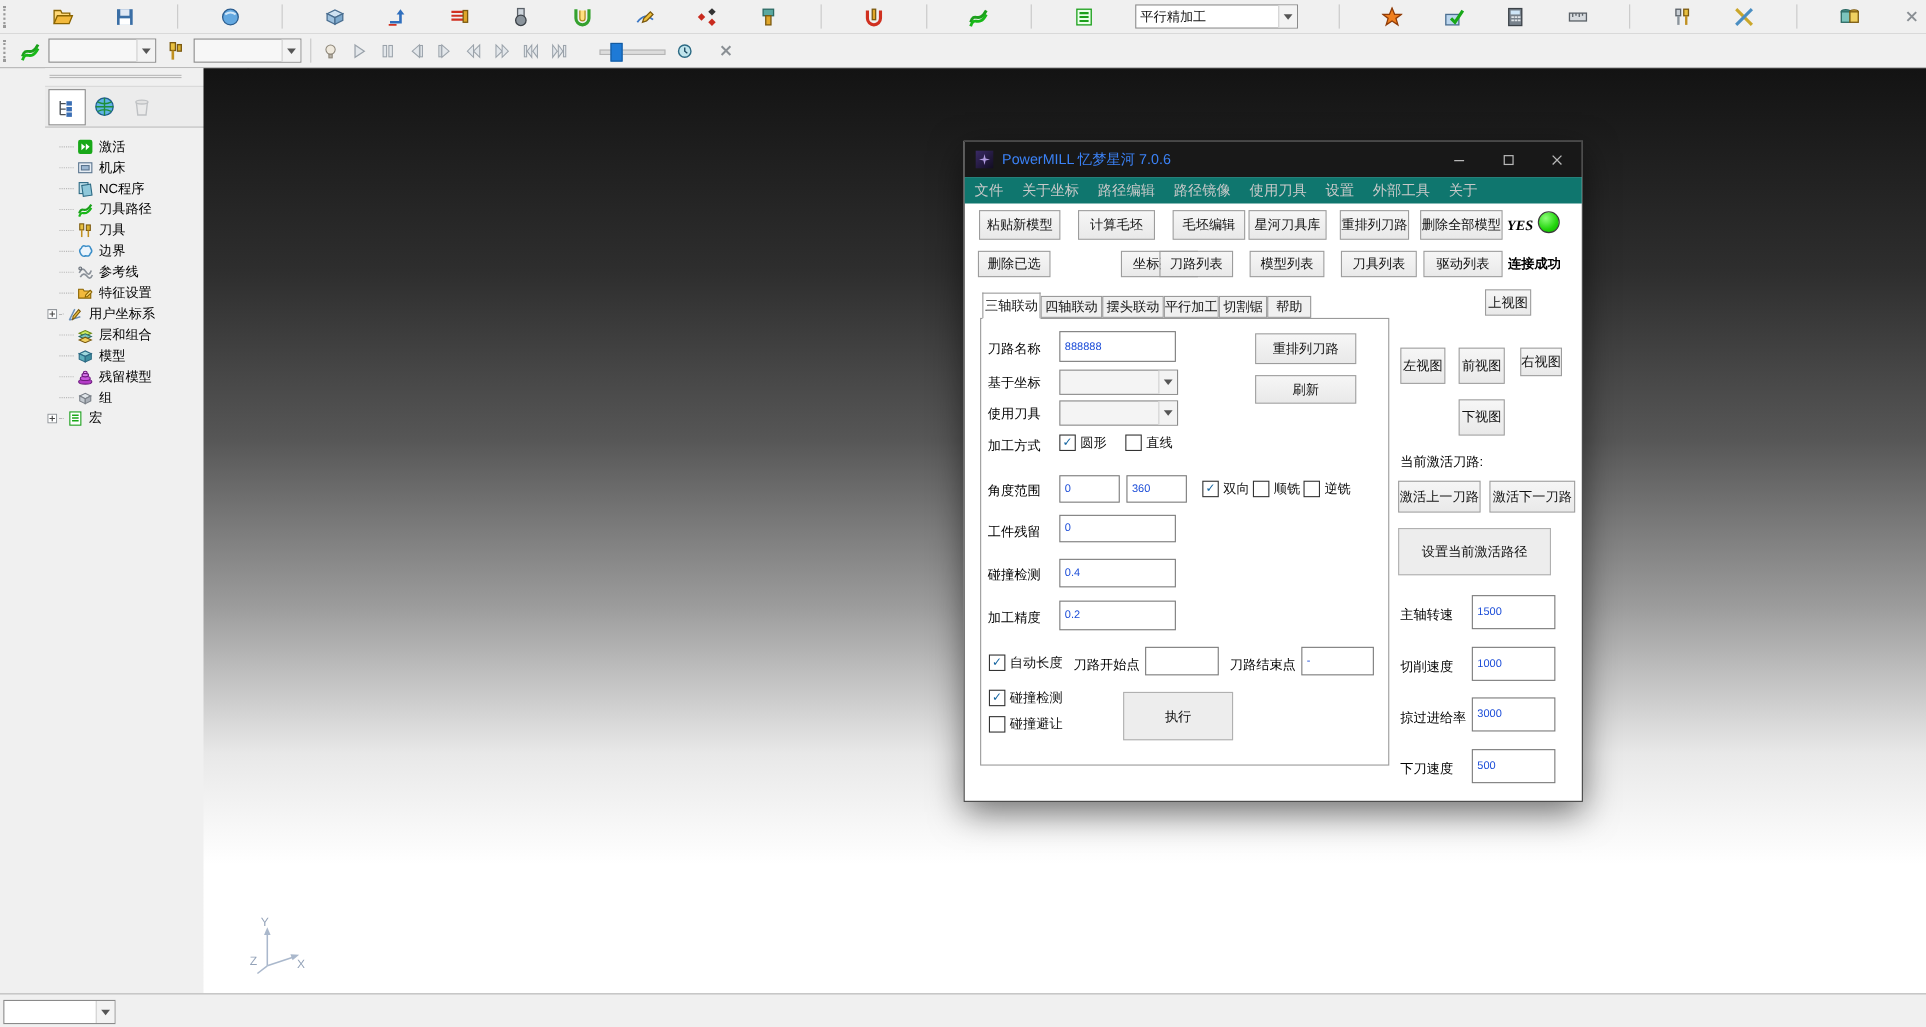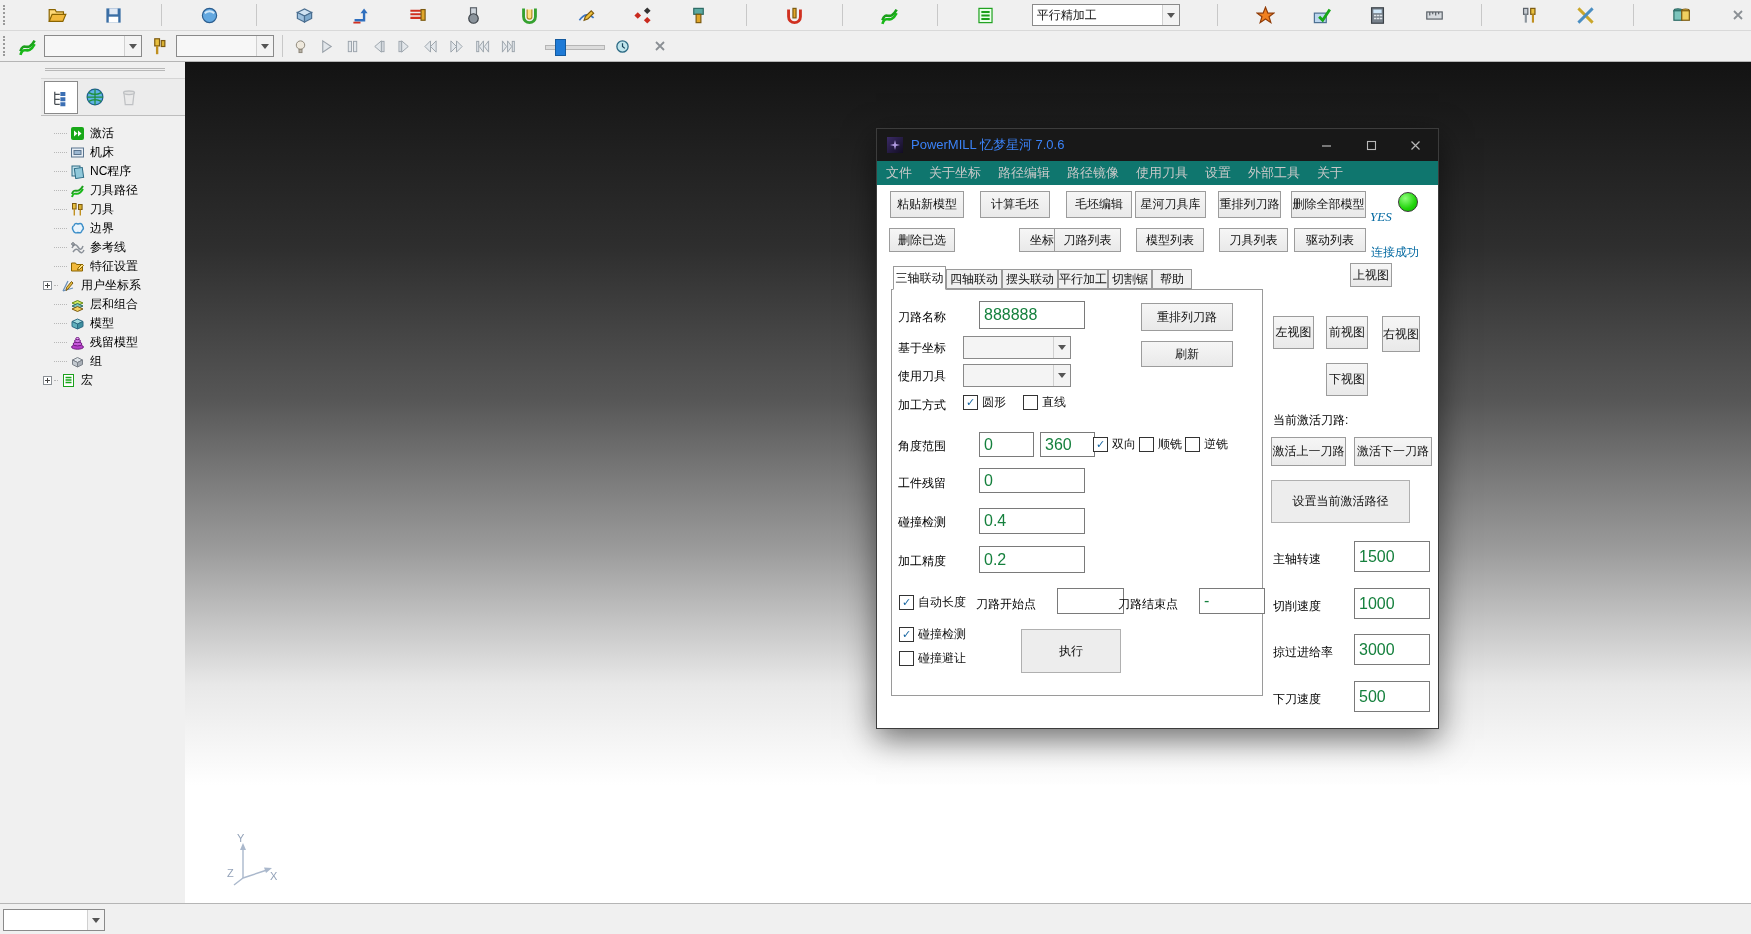--- a/index.html
+++ b/index.html
@@ -50,30 +50,30 @@
   .dtitle .dicon{width:16px;height:16px;margin:0 8px 0 10px;background:linear-gradient(135deg,#3a2a66,#120d22);
                  display:flex;align-items:center;justify-content:center;}
   .dtitle .dtext{color:#3b82f6;font-size:13px;}
   .wctl{position:absolute;top:0;width:34px;height:32px;display:flex;align-items:center;justify-content:center;}
   .wctl svg{width:11px;height:11px;}
   .dmenu{position:absolute;left:0;top:32px;width:100%;height:24px;background:#0f766e;display:flex;align-items:center;padding-left:9px;box-sizing:border-box;}
   .dmenu .mitem{color:#c9c9c9;font-size:13px;margin-right:17px;white-space:nowrap;}
   .wbtn{position:absolute;background:linear-gradient(#f6f6f6,#e9e9e9);border:1px solid #9c9c9c;
         display:flex;align-items:center;justify-content:center;font-size:12px;color:#111;box-sizing:border-box;white-space:nowrap;}
   .bigbtn{background:#ededed;border:1px solid #b0b0b0;}
-  .magenta{color:#0369a1;font-weight:normal;margin-top:12px;}
+  .magenta{color:#000000;font-weight:bold;}
   .lamp{position:absolute;width:18px;height:18px;border-radius:50%;border:1px solid #3a3a3a;
         background:radial-gradient(circle at 35% 30%,#8dff7a,#21d40b 60%,#0fae00);}
   .dtab{position:absolute;height:20px;top:140px;background:#f0f0f0;border:1px solid #9a9a9a;
         display:flex;align-items:center;justify-content:center;font-size:12px;box-sizing:border-box;}
   .dtab.active{background:#fff;top:137px;height:24px;border-bottom:1px solid #fff;z-index:3;}
   .tabpage{position:absolute;left:14px;top:160px;width:370px;height:405px;border:1px solid #9a9a9a;background:#fff;}
   .flabel{position:absolute;font-size:12px;color:#000;white-space:nowrap;}
-  .finp{position:absolute;background:#fff;border:1px solid #7a7a7a;font-size:16px;padding:0 4px;box-sizing:border-box;
-        font-family:"Liberation Sans","DejaVu Sans",sans-serif;color:#15803d;margin-left:16px;}
+  .finp{position:absolute;background:#fff;border:1px solid #7a7a7a;font-size:10px;padding:0 4px;box-sizing:border-box;
+        font-family:"Liberation Sans","DejaVu Sans",sans-serif;color:#1d4ed8;}
   .cbrow{position:absolute;display:flex;align-items:center;}
   .cbx{width:13px;height:13px;background:#fff;border:1px solid #333;margin-right:4px;display:flex;align-items:center;justify-content:center;
        font-size:11px;line-height:11px;color:#1464a0;font-weight:bold;}
   .cblab{font-size:12px;white-space:nowrap;}
   
   .pbi{width:22px;height:22px;display:flex;align-items:center;justify-content:center;margin:0 2px;}
   .pbi svg{width:15px;height:15px;}
   .slider{position:relative;width:58px;height:18px;margin:0 6px;}
   .slider .track{position:absolute;left:0;top:8px;width:58px;height:3px;background:#dcdcdc;border:1px solid #b5b5b5;}
   .slider .handle{position:absolute;left:10px;top:2px;width:9px;height:15px;background:#1e7ad6;border:1px solid #145a9e;}
@@ -705,21 +705,21 @@
       <span class="cblab">碰撞避让</span>
     </span>
 
     <button class="wbtn bigbtn" style="left:144px;top:500px;width:100px;height:44px;">执行</button>
     <button class="wbtn" style="left:264px;top:174px;width:92px;height:28px;">重排列刀路</button>
     <button class="wbtn" style="left:264px;top:212px;width:92px;height:26px;">刷新</button>
 
     <button class="wbtn" style="left:449px;top:134px;width:42px;height:24px;margin-left:24px;">上视图</button>
     <button class="wbtn" style="left:396px;top:187px;width:41px;height:33px;">左视图</button>
     <button class="wbtn" style="left:449px;top:187px;width:42px;height:33px;">前视图</button>
-    <button class="wbtn" style="left:505px;top:187px;width:38px;height:36px;font-family:Liberation Serif, serif;">右视图</button>
+    <button class="wbtn" style="left:505px;top:187px;width:38px;height:26px;font-family:Liberation Serif, serif;">右视图</button>
     <button class="wbtn" style="left:449px;top:234px;width:42px;height:33px;">下视图</button>
 
     <span class="flabel" style="left:396px;top:283px;">当前激活刀路:</span>
     <button class="wbtn" style="left:394px;top:308px;width:75px;height:29px;">激活上一刀路</button>
     <button class="wbtn" style="left:477px;top:308px;width:78px;height:29px;">激活下一刀路</button>
     <button class="wbtn bigbtn" style="left:394px;top:351px;width:139px;height:43px;">设置当前激活路径</button>
 
     <span class="flabel" style="left:396px;top:422px;">主轴转速</span>
     <input class="finp" style="left: 461px; top: 412px; width: 76px; height: 31px;" value="1500">
     <span class="flabel" style="left:396px;top:469px;">切削速度</span>

